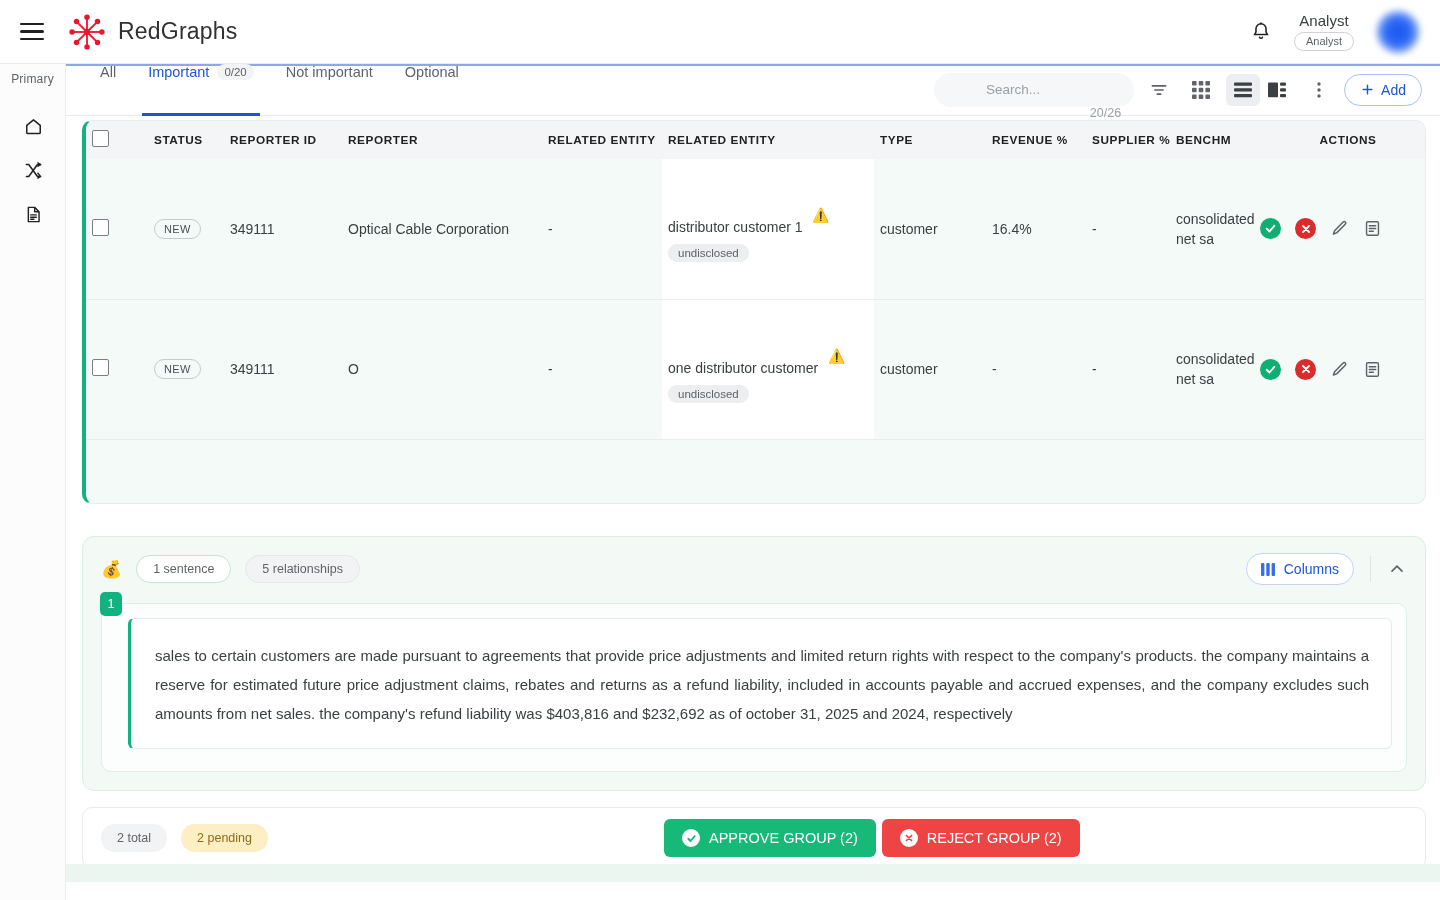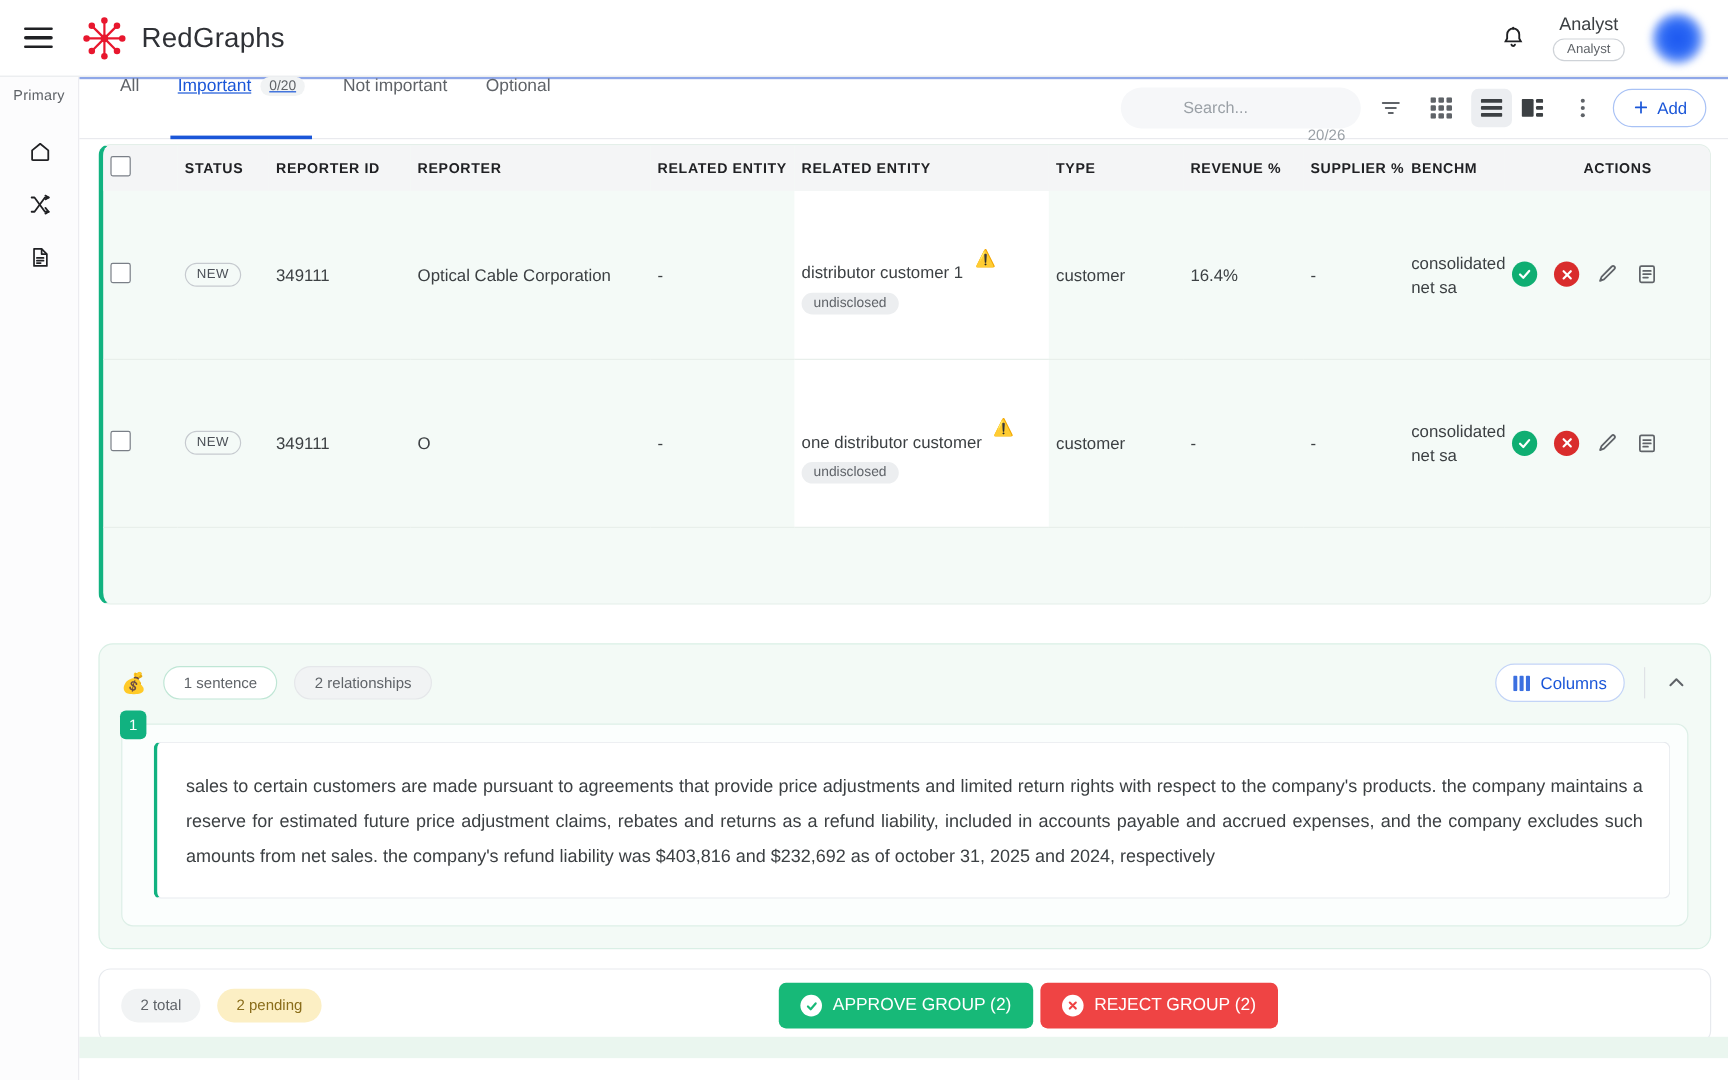--- a/index.html
+++ b/index.html
@@ -74,21 +74,21 @@
   .toolbar::before {
     content: ""; position: absolute; top: 0; left: 0; right: 0; height: 2px;
     background: #8fa7e8;
   }
   .tabs { display: flex; align-items: flex-end; height: 52px; padding-left: 20px; gap: 4px; }
   .tab {
     font-size: 14.5px; color: #5f6368; padding: 0 14px;
     height: 52px; display: flex; align-items: flex-start; gap: 8px;
     cursor: pointer; position: relative; white-space: nowrap;
   }
-  .tab.active { color: #1a56d8; text-decoration: underline; }
+  .tab.active { color: #1a56d8; }
   .tab.active::after {
     content: ""; position: absolute; left: 8px; right: 8px; bottom: 0;
     height: 2.5px; background: #1a56d8;
   }
   .tab-count {
     font-size: 11.5px; color: #5f6368; background: #f1f3f4;
     border-radius: 10px; padding: 2px 7px; line-height: 1.1;
   }
 
   .toolbar-right {
@@ -239,21 +239,21 @@
     position: relative;
   }
   .chip-total {
     font-size: 12.5px; color: #5f6368; background: #f1f3f4;
     border-radius: 14px; padding: 7px 16px;
   }
   .chip-pending {
     font-size: 12.5px; color: #8a6d1a; background: #fcefc4;
     border-radius: 14px; padding: 7px 16px; margin-left: 14px;
   }
-  .group-actions { position: absolute; left: 566px; display: flex; }
+  .group-actions { position: absolute; left: 581px; display: flex; }
   .btn-approve-group, .btn-reject-group {
     display: flex; align-items: center; gap: 9px;
     color: #fff; font-size: 14.5px; height: 38px; padding: 0 18px;
     border-radius: 6px; cursor: pointer; white-space: nowrap;
   }
   .btn-approve-group { background: #17b978; }
   .btn-reject-group { background: #ef4444; margin-left: 6px; }
   .mini-ring {
     width: 18px; height: 18px; border-radius: 50%; background: #fff;
     display: flex; align-items: center; justify-content: center;
@@ -548,21 +548,21 @@
           </td>
         </tr>
       </tbody>
     </table>
   </div>
 
   <div class="evidence-card">
     <div class="ev-head">
       <span class="ev-emoji">💰</span>
       <span class="chip-outline">1 sentence</span>
-      <span class="chip-grey">2 relationships</span>
+      <span class="chip-grey">5 relationships</span>
 
       <div class="ev-head-right">
         <div class="columns-btn">
           <svg width="15" height="13" viewBox="0 0 15 13" fill="#3b6fe0">
             <rect x="0" y="0" width="3.4" height="13" rx="1"></rect>
             <rect x="5.3" y="0" width="3.4" height="13" rx="1"></rect>
             <rect x="10.6" y="0" width="3.4" height="13" rx="1"></rect>
           </svg>
           <span>Columns</span>
         </div>

